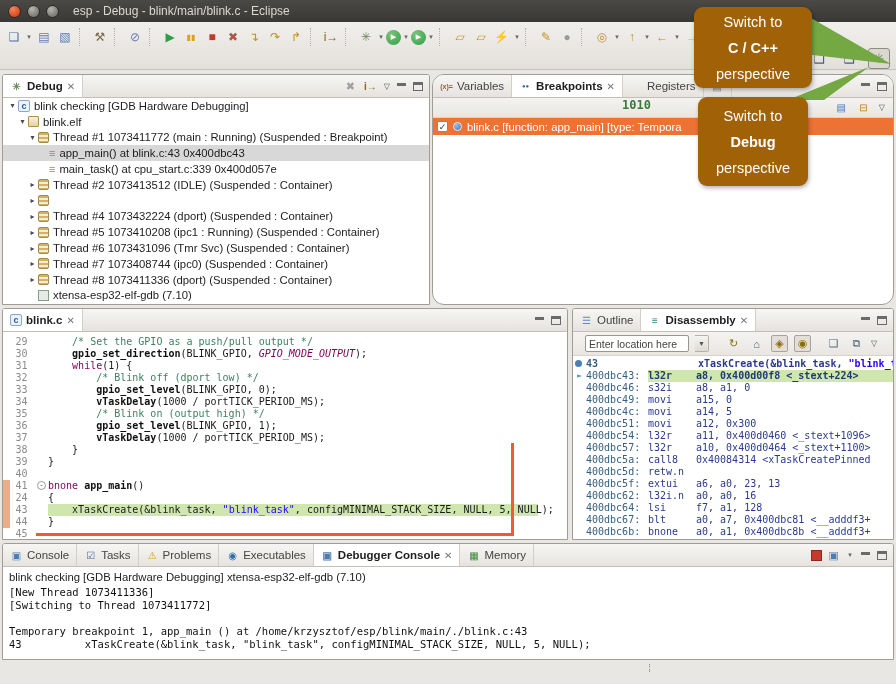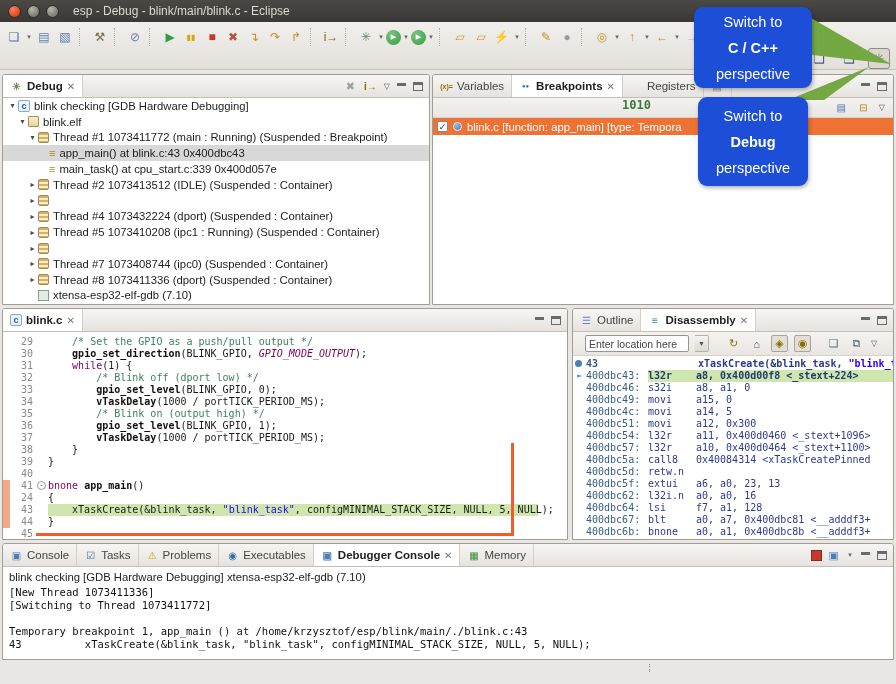--- a/index.html
+++ b/index.html
@@ -73,21 +73,21 @@
     color:#333; font-size:9px; line-height:10px; text-align:center; }
   .bp-ico { width:9px; height:9px; border-radius:50%; background:radial-gradient(circle at 35% 30%,#9cc0e8,#3a70b8); border:1px solid #eee; }
   .bp-detail { position:absolute; left:0; right:0; bottom:0; height:62px; background:#eeedec;
     border-top:1px solid #cfcbc4; font-size:11.3px; color:#333; padding:14px 8px; }
 
   
   .code { font-family:"DejaVu Sans Mono",monospace; font-size:10px; line-height:12px; }
   .cline { display:flex; height:12px; white-space:pre; }
   .rngcol { width:7px; flex:0 0 auto; }
   .rngcol.on { background:#f2a988; }
-  .lnum { width:26px; flex:0 0 auto; text-align:right; color:#8a8a8a; padding-right:3px; position:relative; }
+  .lnum { width:26px; flex:0 0 auto; text-align:center; color:#8a8a8a; padding-right:3px; position:relative; }
   .foldcol { width:12px; flex:0 0 auto; position:relative; }
   .fold { position:absolute; left:1px; top:1px; width:9px; height:9px; border:1px solid #9a9a9a; border-radius:50%;
     font-size:8px; line-height:7px; color:#777; text-align:center; background:#fff; }
   .ctext { flex:0 0 auto; width:490px; color:#1a1a1a; }
   .cline.cur .ctext { background:#cfe7ae; }
   .s-c { color:#3f7f5f; } .s-k { color:#7f0055; font-weight:normal; } .s-f { font-weight:bold; color:#111; }
   .s-s { color:#2a00ff; } .s-e { color:#7f0055; font-style:italic; }
   .annot { position:absolute; left:33px; top:134px; width:478px; height:93px;
     border-right:3px solid #f35b2a; border-bottom:3px solid #f35b2a; pointer-events:none; }
 
@@ -111,21 +111,21 @@
   .srcdot { width:7px; height:7px; border-radius:50%; background:#4a7fb5; display:inline-block; margin:2px 3px 0 1px; }
 
   
   .con-head { font-size:11.3px; color:#222; padding:4px 6px 2px 6px; }
   .con-body { font-family:"DejaVu Sans Mono",monospace; font-size:10.5px; line-height:13px;
     color:#111; padding:1px 6px; white-space:pre; }
   .con-btn-red { width:11px; height:11px; background:#c43b2e; border:1px solid #8d2a20; }
   .con-btn-disp { font-size:11px; color:#4a7fb5; }
 
   
-  .callout { position:absolute; z-index:9; background:#1d4ed8; border-radius:9px; color:#fff;
+  .callout { position:absolute; z-index:9; background:#a16207; border-radius:9px; color:#fff;
     text-align:center; box-shadow:1px 2px 4px rgba(0,0,0,.3); display:flex; flex-direction:column; justify-content:center; }
   .callout .cl-line { font-size:14.5px; line-height:26px; }
   .callout .cl-line.bold { font-weight:bold; }
   #callout-tails { position:absolute; left:0; top:0; z-index:8; pointer-events:none; }
 
   .statusbar { position:absolute; left:0; top:660px; width:896px; height:24px; background:#e9e7e3; }
   .grip { position:absolute; left:648px; top:2px; color:#98938b; font-size:11px; letter-spacing:0; }
 </style>
 </head>
 <body>
@@ -208,28 +208,28 @@
   <div class="tree" id="debug-tree">
       <div class="trow" style="padding-left: 4px;"><span class="texp">▾</span><span class="tico"><span class="ico-c-file">c</span></span><span>blink checking [GDB Hardware Debugging]</span></div>
       <div class="trow" style="padding-left: 14px;"><span class="texp">▾</span><span class="tico"><span class="ico-elf"></span></span><span>blink.elf</span></div>
       <div class="trow" style="padding-left: 24px;"><span class="texp">▾</span><span class="tico"><span class="ico-thread"></span></span><span>Thread #1 1073411772 (main : Running) (Suspended : Breakpoint)</span></div>
       <div class="trow sel" style="padding-left: 46px;"><span class="frame-ico">≡</span><span>app_main() at blink.c:43 0x400dbc43</span></div>
       <div class="trow" style="padding-left: 46px;"><span class="frame-ico">≡</span><span>main_task() at cpu_start.c:339 0x400d057e</span></div>
       <div class="trow" style="padding-left: 24px;"><span class="texp">▸</span><span class="tico"><span class="ico-thread"></span></span><span>Thread #2 1073413512 (IDLE) (Suspended : Container)</span></div>
       <div class="trow" style="padding-left: 24px;"><span class="texp">▸</span><span class="tico"><span class="ico-thread"></span></span></div>
       <div class="trow" style="padding-left: 24px;"><span class="texp">▸</span><span class="tico"><span class="ico-thread"></span></span><span>Thread #4 1073432224 (dport) (Suspended : Container)</span></div>
       <div class="trow" style="padding-left: 24px;"><span class="texp">▸</span><span class="tico"><span class="ico-thread"></span></span><span>Thread #5 1073410208 (ipc1 : Running) (Suspended : Container)</span></div>
-      <div class="trow" style="padding-left: 24px;"><span class="texp">▸</span><span class="tico"><span class="ico-thread"></span></span></div>
+      <div class="trow" style="padding-left: 24px;"><span class="texp">▸</span><span class="tico"><span class="ico-thread"></span></span><span>Thread #6 1073431096 (Tmr Svc) (Suspended : Container)</span></div>
       <div class="trow" style="padding-left: 24px;"><span class="texp">▸</span><span class="tico"><span class="ico-thread"></span></span><span>Thread #7 1073408744 (ipc0) (Suspended : Container)</span></div>
       <div class="trow" style="padding-left: 24px;"><span class="texp">▸</span><span class="tico"><span class="ico-thread"></span></span><span>Thread #8 1073411336 (dport) (Suspended : Container)</span></div>
       <div class="trow" style="padding-left: 24px;"><span class="texp"> </span><span class="tico"><span class="ico-gdb"></span></span><span>xtensa-esp32-elf-gdb (7.10)</span></div>
     </div>
 </div>
 
-<div class="panel" style="left:432px; top:74px; width:462px; height:231px;">
+<div class="panel" style="left:432px; top:74px; width:462px; height:231px;border-radius:12px;">
   <div class="tabs" id="bp-tabs">
       <div class="tab">
         <span class="micon txt-ico">(x)=</span>
         <span>Variables</span>
       </div>
       <div class="tab active">
         <span class="micon bp-dots">●●</span>
         <span>Breakpoints</span>
         <span class="tab-close">✕</span>
       </div>

